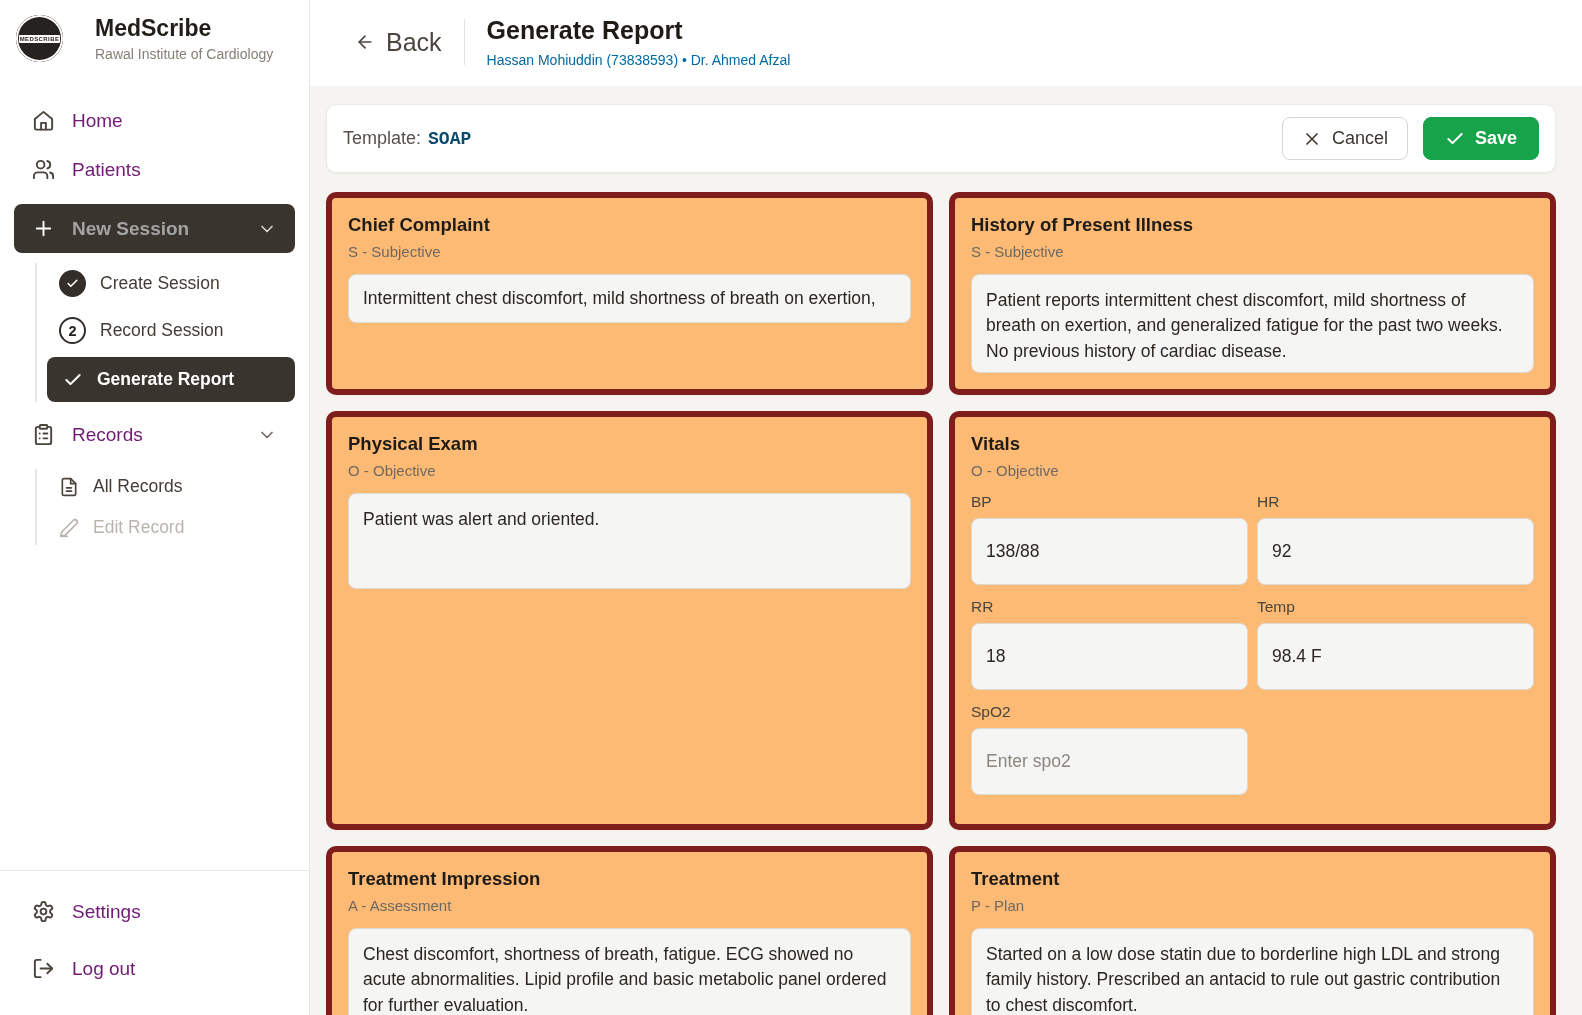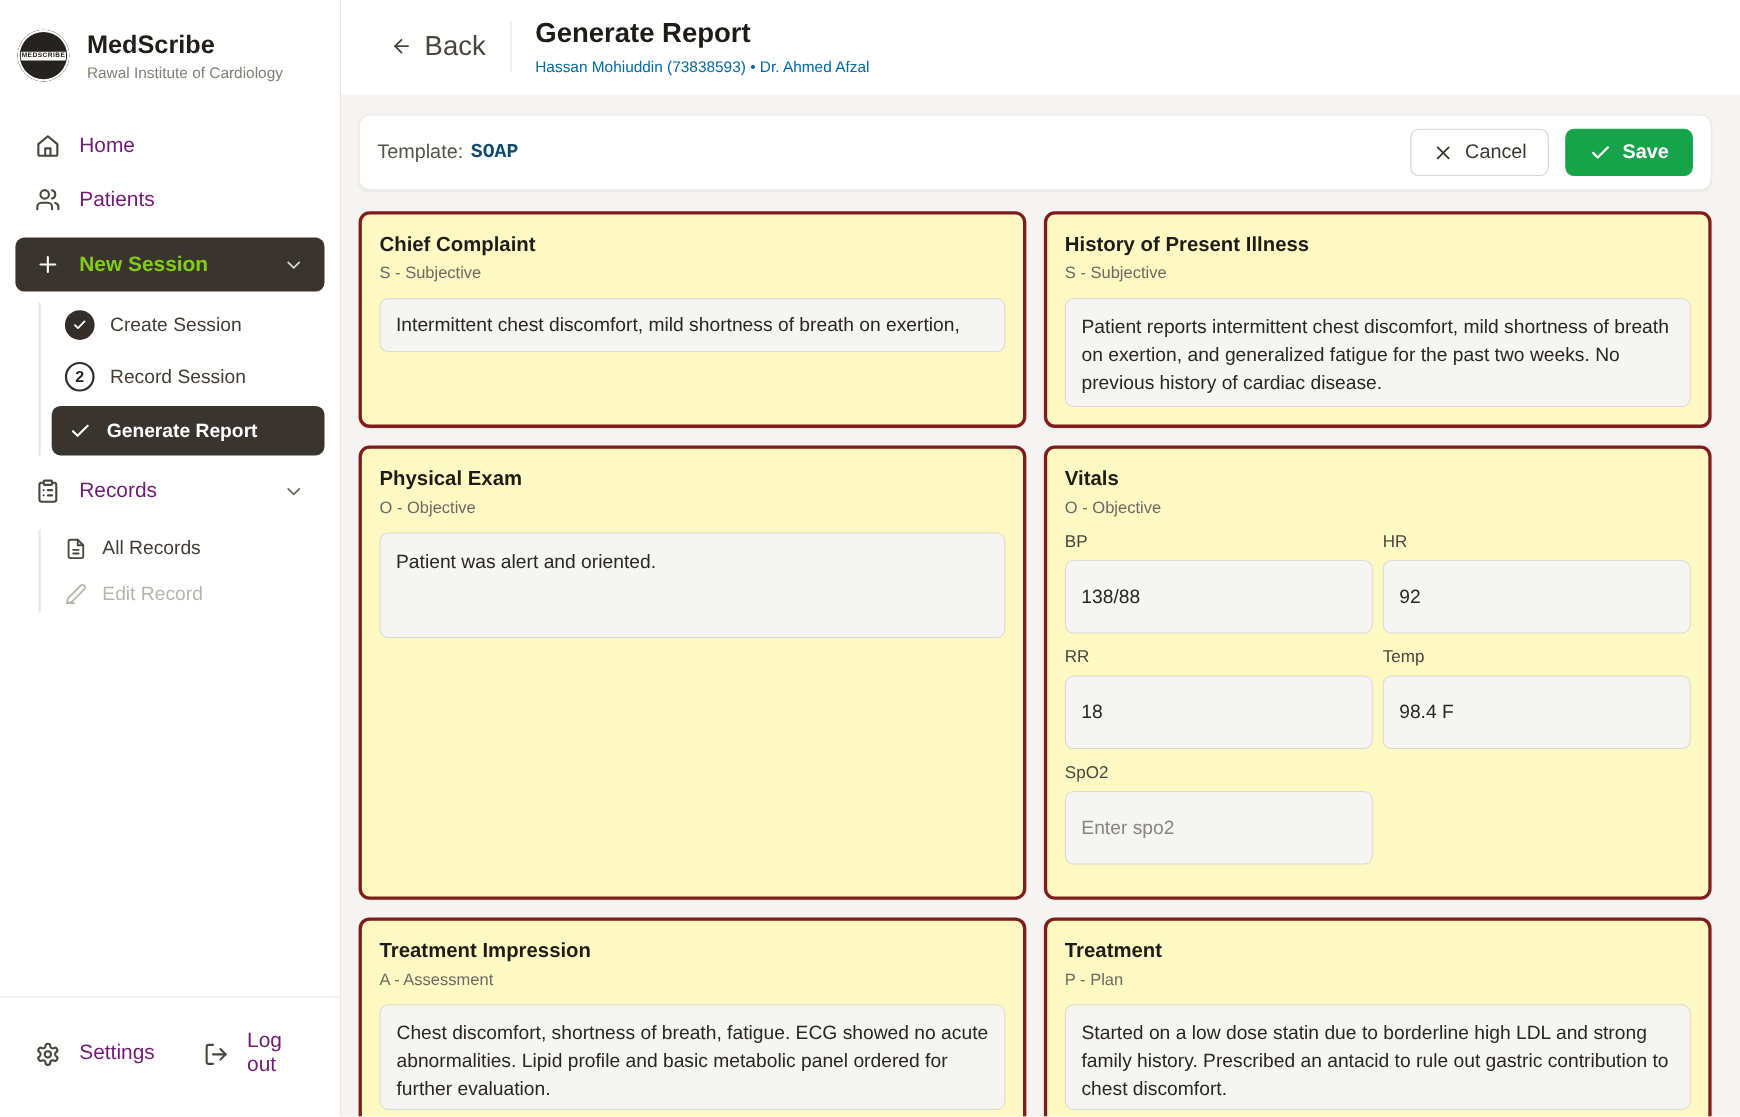--- a/index.html
+++ b/index.html
@@ -2,62 +2,62 @@
 <html><head>
 <meta charset="utf-8">
 <style>
   * { margin:0; padding:0; box-sizing:border-box; }
   html,body { width:1582px; height:1015px; overflow:hidden; }
   body { font-family:"Liberation Sans", sans-serif; background:#fff; display:flex; color:#2b2620; }
   svg { display:block; }
 
   
   .sidebar { width:310px; min-width:310px; height:100%; background:#fff; border-right:1px solid #e9e7e4; display:flex; flex-direction:column; }
-  .brand { display:flex; align-items:center; gap:16px; padding:27px 16px 8px 16px; }
+  .brand { display:flex; align-items:center; gap:32px; padding:15px 16px 8px 16px; }
   .logo { width:47px; height:47px; border-radius:50%; background:#26221f; position:relative; display:flex; align-items:center; justify-content:center; overflow:hidden; flex:none; box-shadow: inset 0 0 0 2px #fff, inset 0 0 0 3px #26221f; }
   .logo-band { position:absolute; left:3px; right:3px; top:50%; transform:translateY(-50%); background:#fff; color:#26221f; font-size:6px; font-weight:bold; letter-spacing:.4px; text-align:center; padding:1px 0; border-radius:1px; }
   .brand-name { font-size:23px; font-weight:bold; color:#211d19; }
   .brand-tag { font-size:14px; color:#847f77; margin-top:4px; }
 
   .nav { padding:26px 14px 0 14px; flex:1; }
   .nav-item { display:flex; align-items:center; gap:17px; padding:13px 18px; font-size:19px; color:#701a75; border-radius:8px; cursor:pointer; }
   .nav-item .chev { margin-left:auto; color:#6e6962; }
-  .nav-item.dark { background:#3a342f; color:#84cc16; font-weight:bold; margin-top:10px; }
+  .nav-item.dark { background:#3a342f; color:#a3a3a3; font-weight:bold; margin-top:10px; }
   .nav-item.dark .chev { color:#d8d5d1; }
   .icon-23 { width:23px; height:23px; flex:none; }
   .icon-20 { width:20px; height:20px; flex:none; }
 
   .subnav { margin:10px 0 8px 21px; border-left:2px solid #e8e6e2; padding-left:10px; display:flex; flex-direction:column; gap:6px; }
   .subnav-item { display:flex; align-items:center; gap:14px; padding:7px 12px; font-size:17.5px; color:#423c35; border-radius:8px; cursor:pointer; }
   .subnav-item.active { background:#3a342f; color:#fff; font-weight:bold; padding:12px 16px; }
   .subnav-item.disabled { color:#b9b5ae; cursor:default; }
   .step-done { width:27px; height:27px; border-radius:50%; background:#332e2a; color:#fff; display:flex; align-items:center; justify-content:center; flex:none; }
   .step-num { width:27px; height:27px; border-radius:50%; background:#fff; border:2.5px solid #332e2a; color:#211d19; font-size:14.5px; font-weight:bold; display:flex; align-items:center; justify-content:center; flex:none; }
 
-  .sidebar-footer { border-top:1px solid #e9e7e4; padding:16px 14px 22px 14px; display:flex; flex-direction:row; gap:8px; }
+  .sidebar-footer { border-top:1px solid #e9e7e4; padding:16px 14px 22px 14px; display:flex; flex-direction:column; gap:8px; }
 
   
   .main { flex:1; display:flex; flex-direction:column; min-width:0; }
   .header { background:#fff; display:flex; align-items:center; gap:22px; padding:16px 30px 18px 45px; }
   .back-btn { display:flex; align-items:center; gap:11px; font-size:25px; color:#4a453e; cursor:pointer; background:none; border:none; font-family:inherit; }
   .header-divider { width:1px; height:46px; background:#e5e3df; }
   .page-title { font-size:25px; font-weight:bold; color:#1f1b17; }
   .page-subtitle { font-size:14px; color:#0369a1; margin-top:7px; }
 
   .content { flex:1; background:#f5f4f1; padding:18px 26px 0 16px; overflow:hidden; }
   .toolbar { background:#fff; border-radius:10px; border:1px solid #eceae6; box-shadow:0 1px 2px rgba(0,0,0,.05); padding:12px 16px; display:flex; align-items:center; }
   .template-label { font-size:18px; color:#57524b; }
   .template-value { font-size:18px; font-weight:bold; color:#0c4a6e; margin-left:7px;font-family:Liberation Mono, monospace; }
   .toolbar-actions { margin-left:auto; display:flex; gap:15px; }
   .btn { display:flex; align-items:center; gap:10px; border-radius:8px; font-size:18px; font-family:inherit; cursor:pointer; }
   .btn-cancel { background:#fff; border:1px solid #d9d6d1; color:#3c3731; padding:10px 19px; }
   .btn-save { background:#16a34a; border:1px solid #16a34a; color:#fff; font-weight:bold; padding:10px 21px; }
 
   .cards-grid { display:grid; grid-template-columns:1fr 1fr; gap:16px; margin-top:19px; }
-  .card { background:#fef9c3; border-radius:10px; border:3px solid #7f1d1d; box-shadow:0 1px 2px rgba(0,0,0,.04); padding:16px; }
+  .card { background:#fdba74; border-radius:10px; border:6px solid #7f1d1d; box-shadow:0 1px 2px rgba(0,0,0,.04); padding:16px; }
   .card-title { font-size:18.5px; font-weight:bold; color:#1f1b17; }
   .card-tag { font-size:15px; color:#6e6962; margin:7px 0 14px 0; }
   .field-input, .field-textarea { width:100%; background:#f5f5f3; border:1px solid #dcdad5; border-radius:8px; padding:13px 14px; font-size:17.5px; color:#2b2620; font-family:inherit; }
   .field-textarea { resize:none; line-height:1.45; display:block; }
   .field-input::placeholder, .field-textarea::placeholder { color:#8a857d; }
   .ta-hpi { height:99px; } .ta-pe { height:96px; } .ta-ci { height:96px; } .ta-tr { height:96px; }
 
   .vitals-grid { display:grid; grid-template-columns:1fr 1fr; column-gap:9px; }
   .vfield { margin-bottom:13px; }
   .vfield label { display:block; font-size:15.5px; color:#4a453e; margin-bottom:7px; }

